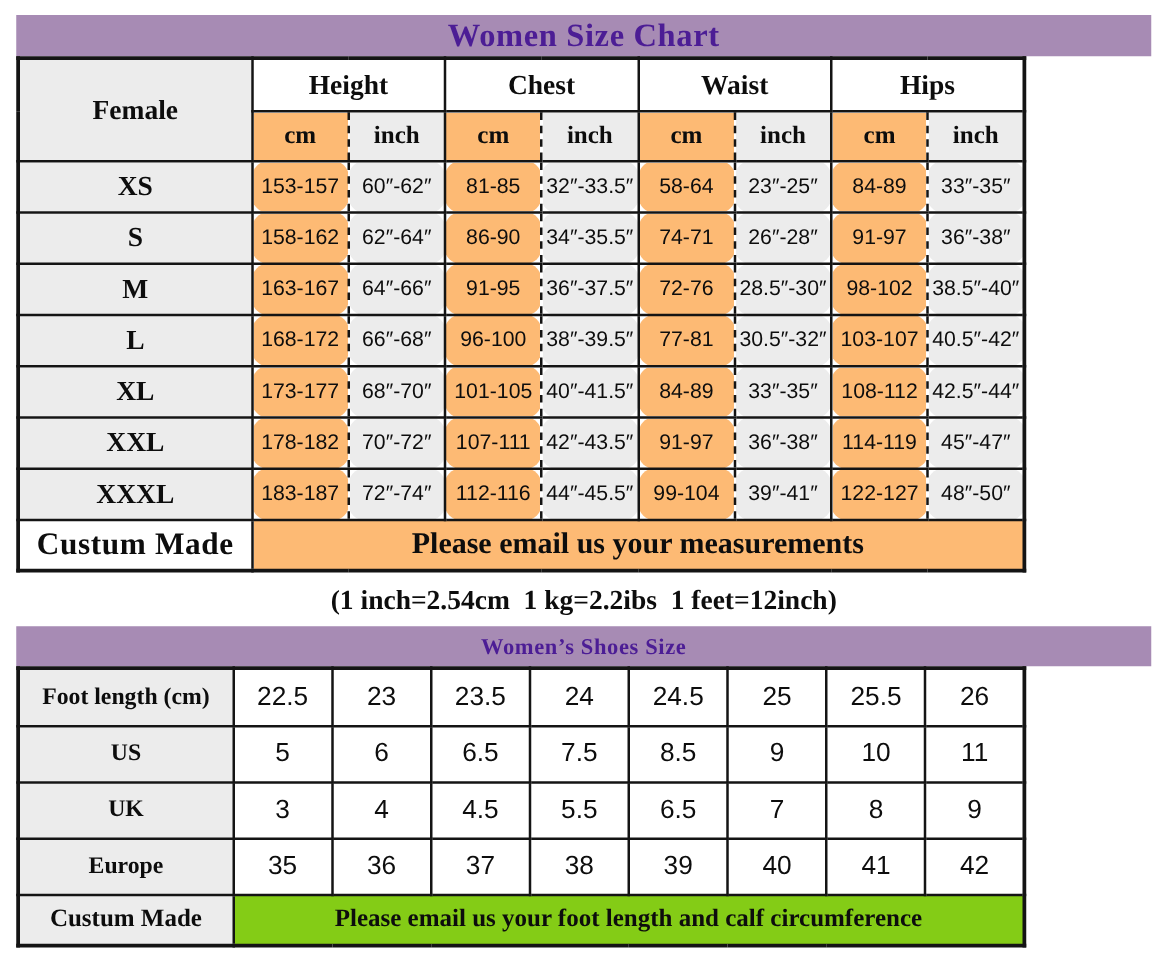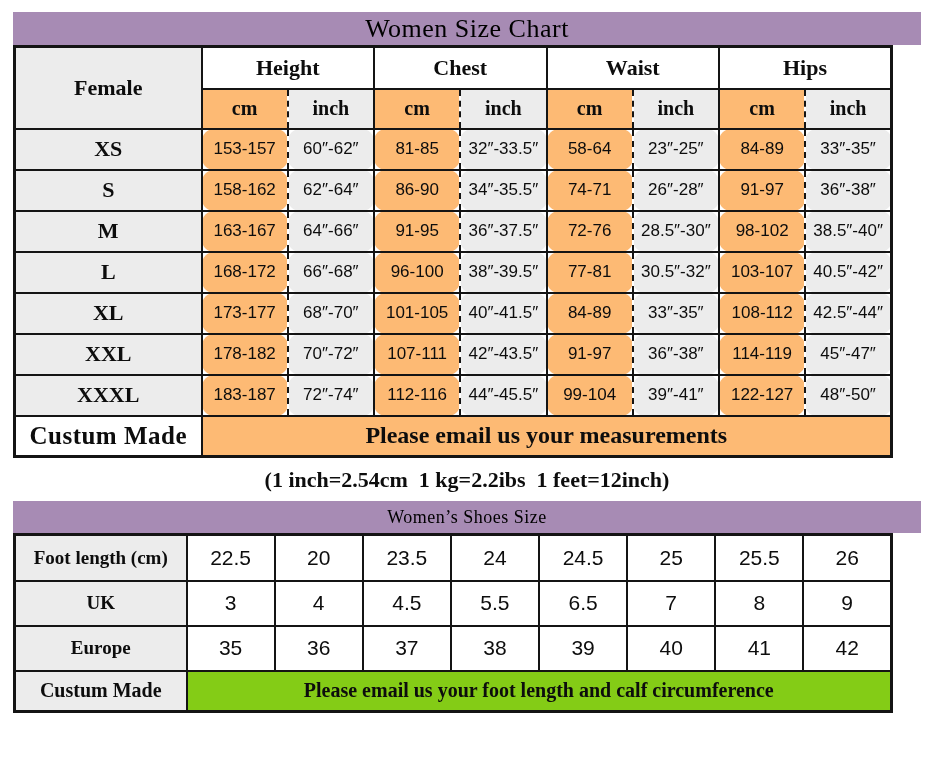--- a/index.html
+++ b/index.html
@@ -1,22 +1,22 @@
 <!DOCTYPE html>
 <html><head>
 <meta charset="utf-8">
 <style>
   html,body{margin:0;padding:0;background:#ffffff;}
   body{width:934px;height:778px;font-family:"Liberation Serif","DejaVu Serif",serif;color:#0d0d0d;}
   .page{width:908px;margin:0 auto;padding-top:12px;}
 
   .title-bar{height:33px;background:#a78bb4;display:flex;align-items:center;justify-content:center;}
-  .title-bar .title-text{font-weight:normal;font-size:26px;letter-spacing:.5px;color:#000000;}
-
-  table{border-collapse:collapse;table-layout:fixed;width:880px;}
+  .title-bar .title-text{font-weight:bold;font-size:26px;letter-spacing:.5px;color:#4c1d95;}
+
+  table{border-collapse:collapse;table-layout:fixed;width:808px;}
   table.main{border:3px solid #141414;}
   table.shoes{border:3px solid #141414;}
   th,td{border:2px solid #141414;text-align:center;vertical-align:middle;padding:0;overflow:hidden;}
 
   .gray{background:#ececec;}
   .white{background:#fdba74;}
 
   
   tr.group-row{height:42px;}
   tr.unit-row{height:40px;}
@@ -187,27 +187,38 @@
         <col>
         <col>
         <col>
         <col>
         <col>
     </colgroup>
     <tbody>
         <tr class="shoe-row-first">
       <th class="shoe-label gray">Foot length (cm)</th>
       <td class="shoe-num">22.5</td>
-      <td class="shoe-num">20</td>
+      <td class="shoe-num">23</td>
       <td class="shoe-num">23.5</td>
       <td class="shoe-num">24</td>
       <td class="shoe-num">24.5</td>
       <td class="shoe-num">25</td>
       <td class="shoe-num">25.5</td>
       <td class="shoe-num">26</td>
+    </tr>
+    <tr class="shoe-row">
+      <th class="shoe-label gray">US</th>
+      <td class="shoe-num">5</td>
+      <td class="shoe-num">6</td>
+      <td class="shoe-num">6.5</td>
+      <td class="shoe-num">7.5</td>
+      <td class="shoe-num">8.5</td>
+      <td class="shoe-num">9</td>
+      <td class="shoe-num">10</td>
+      <td class="shoe-num">11</td>
     </tr>
     <tr class="shoe-row">
       <th class="shoe-label gray">UK</th>
       <td class="shoe-num">3</td>
       <td class="shoe-num">4</td>
       <td class="shoe-num">4.5</td>
       <td class="shoe-num">5.5</td>
       <td class="shoe-num">6.5</td>
       <td class="shoe-num">7</td>
       <td class="shoe-num">8</td>

